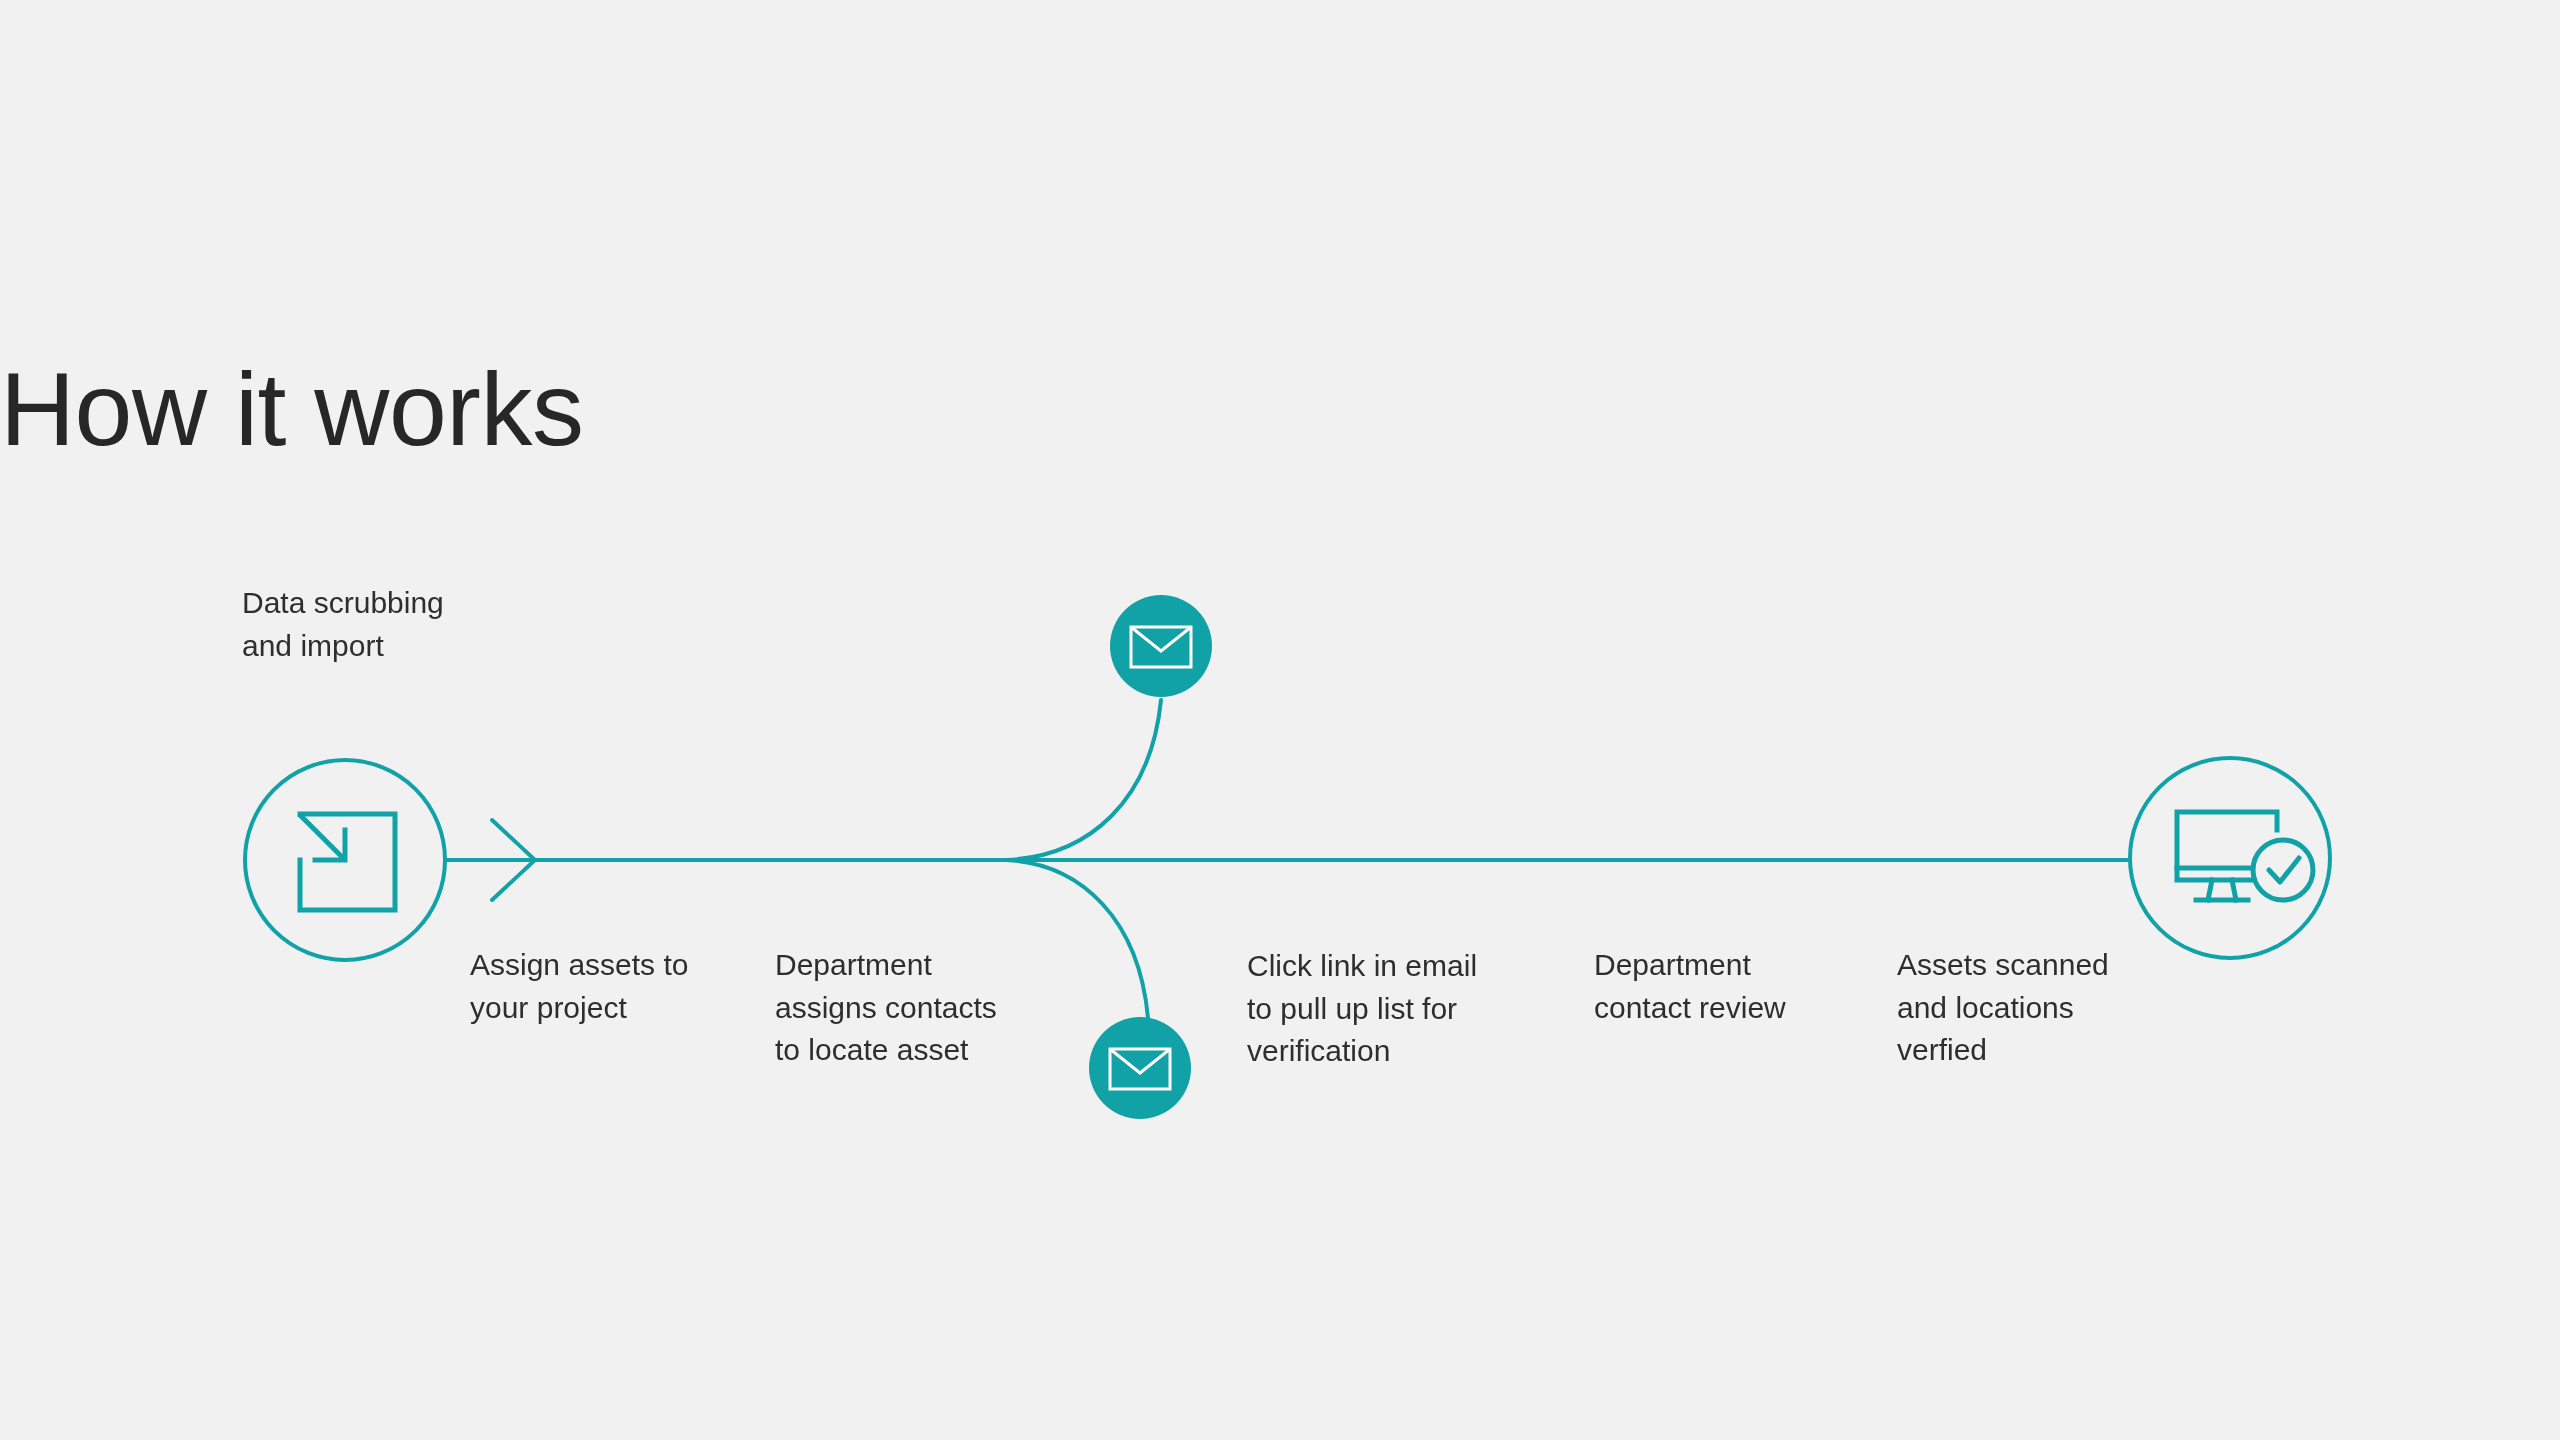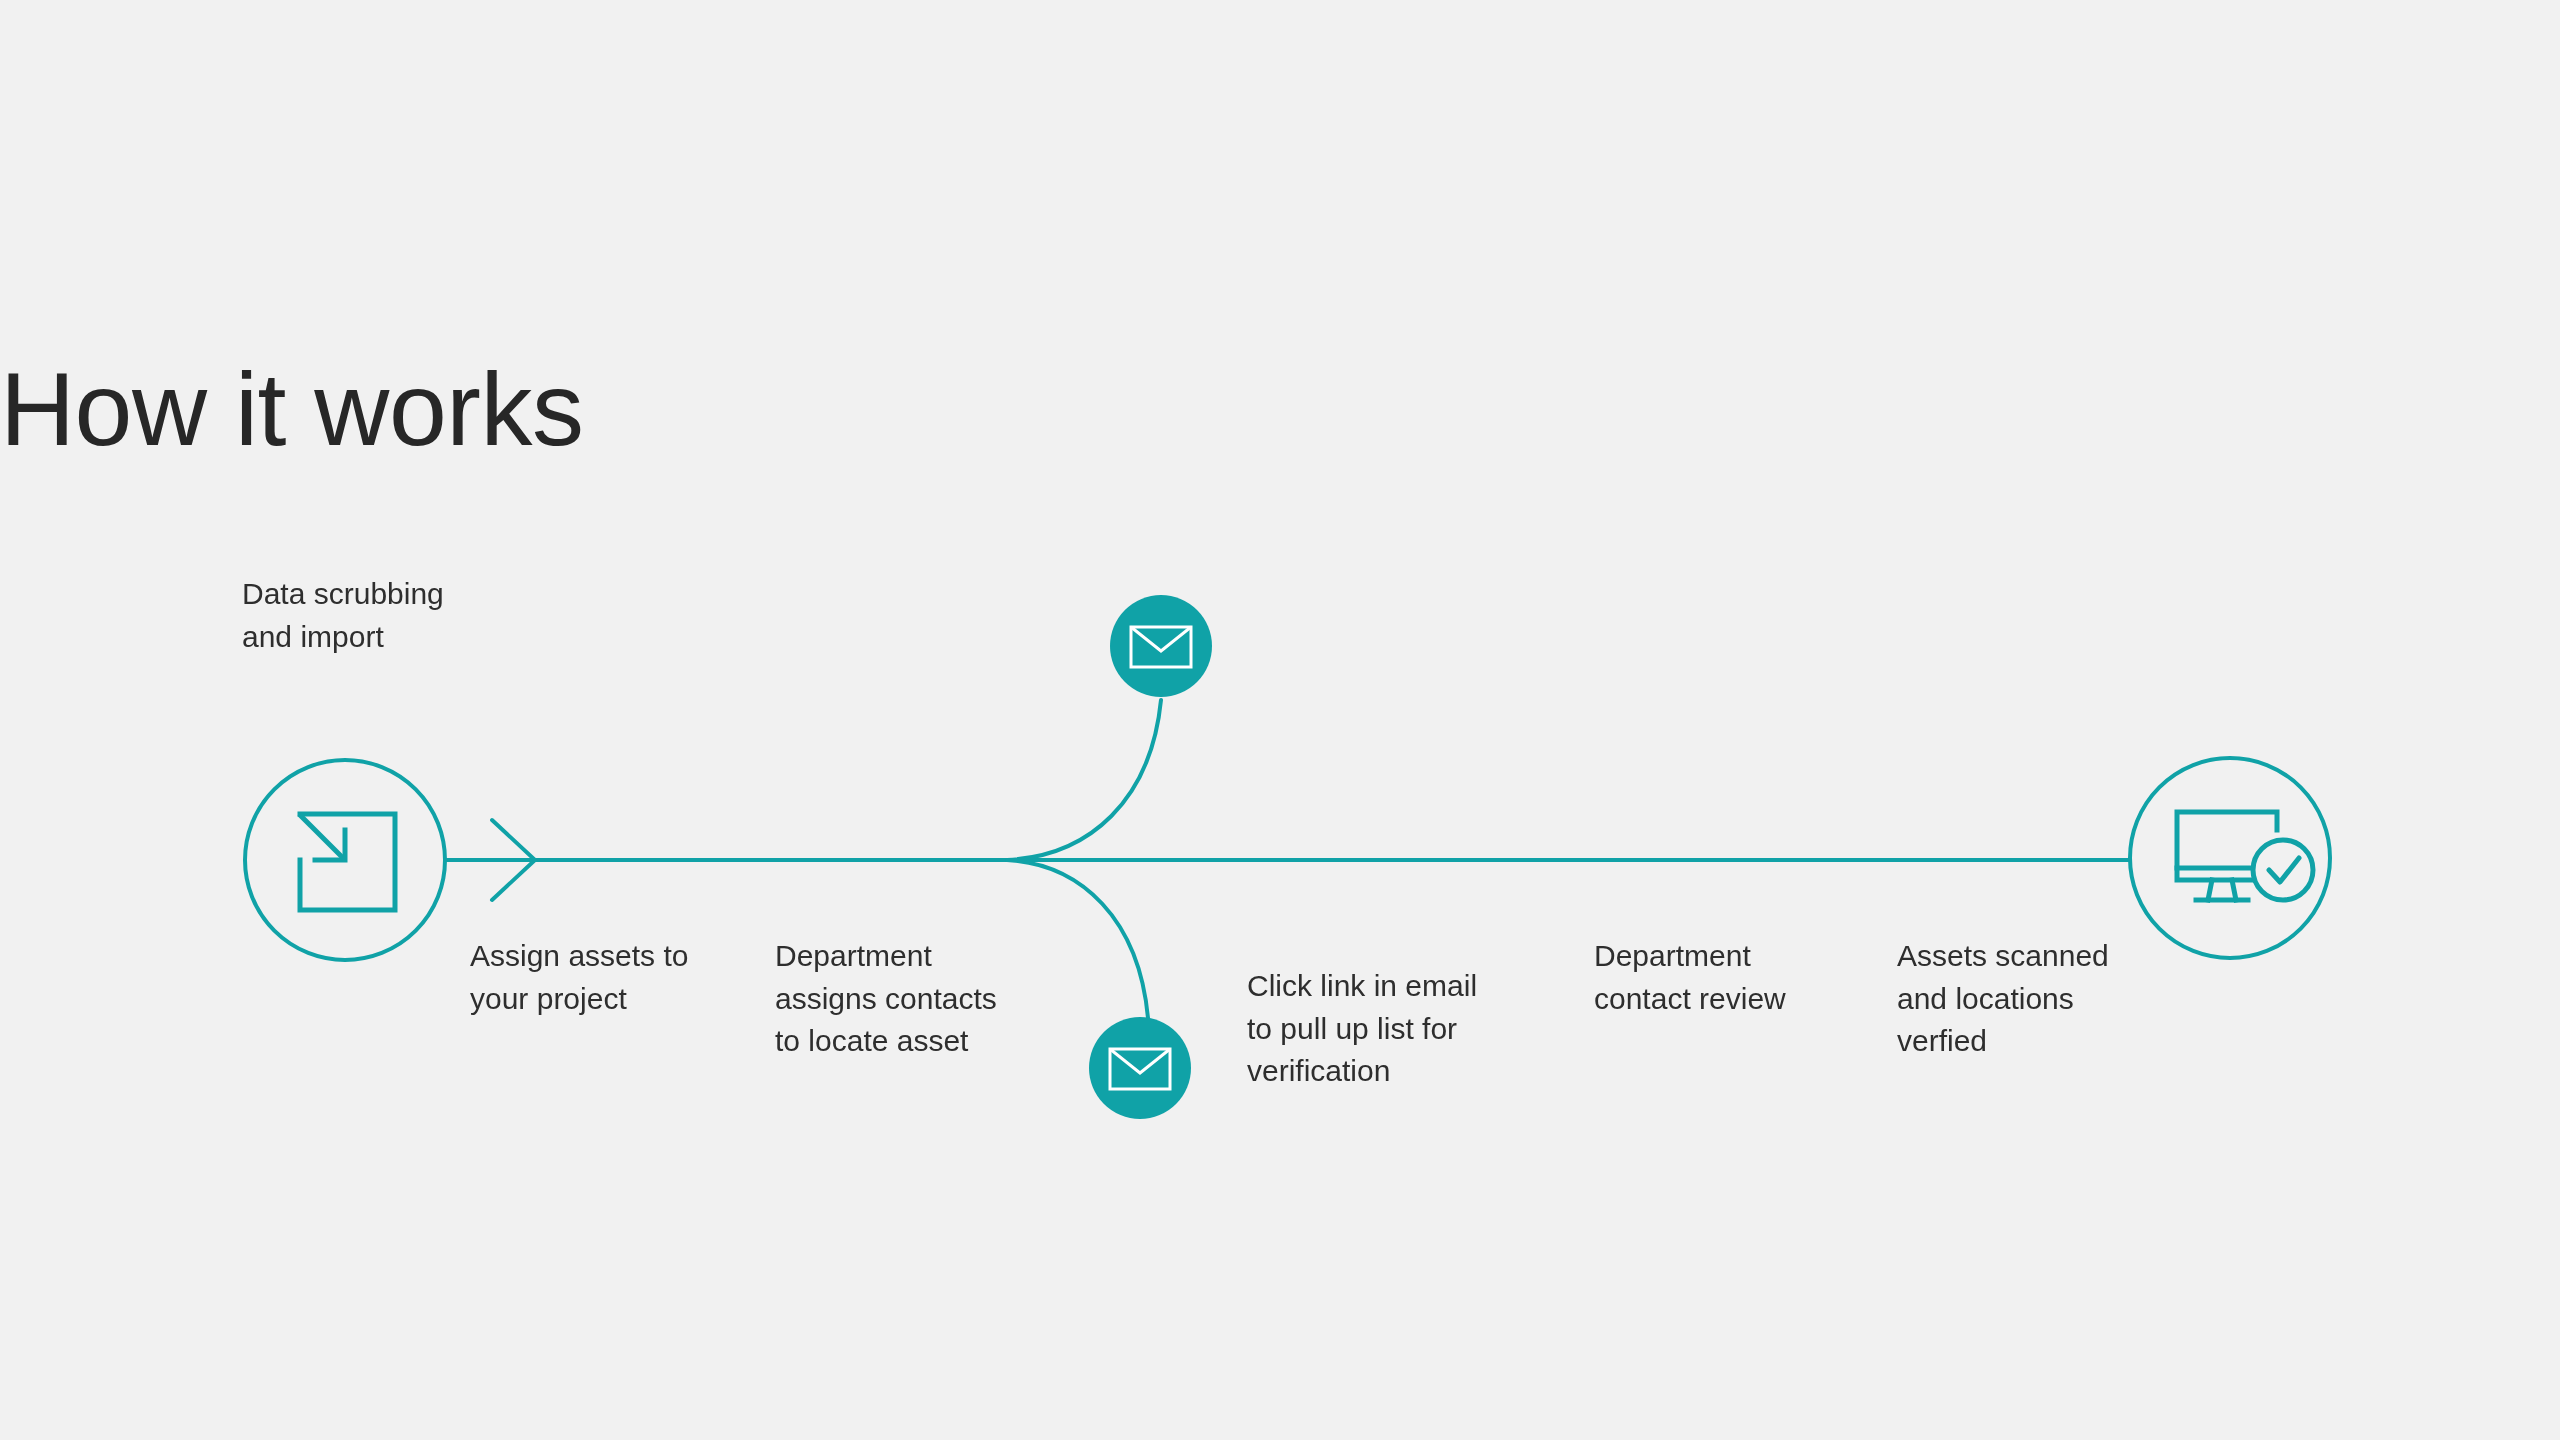--- a/index.html
+++ b/index.html
@@ -40,25 +40,26 @@
     width: 2560px;
     height: 1440px;
   }
   .caption {
     position: absolute;
     font-size: 30px;
     line-height: 1.42;
     color: #2e2e2e;
     font-weight: 400;
     white-space: pre-line;
+    margin-top: 9px;
   }
   .cap-data-scrub   { left: 242px;  top: 573px;  width: 320px; }
   .cap-assign       { left: 470px;  top: 935px;  width: 300px; }
   .cap-dept-assign  { left: 775px;  top: 935px;  width: 290px; }
-  .cap-click-link   { left: 1247px; top: 965px;  width: 290px; }
+  .cap-click-link   { left: 1247px; top: 936px;  width: 290px; }
   .cap-dept-review  { left: 1594px; top: 935px;  width: 270px; }
   .cap-scanned      { left: 1897px; top: 935px;  width: 270px; }
   .cap-organized    { left: 2125px; top: 570px;  width: 300px; }
 </style>
 </head>
 <body>
 
 <div id="stage">
 
   <div class="page-title">How it works</div>

